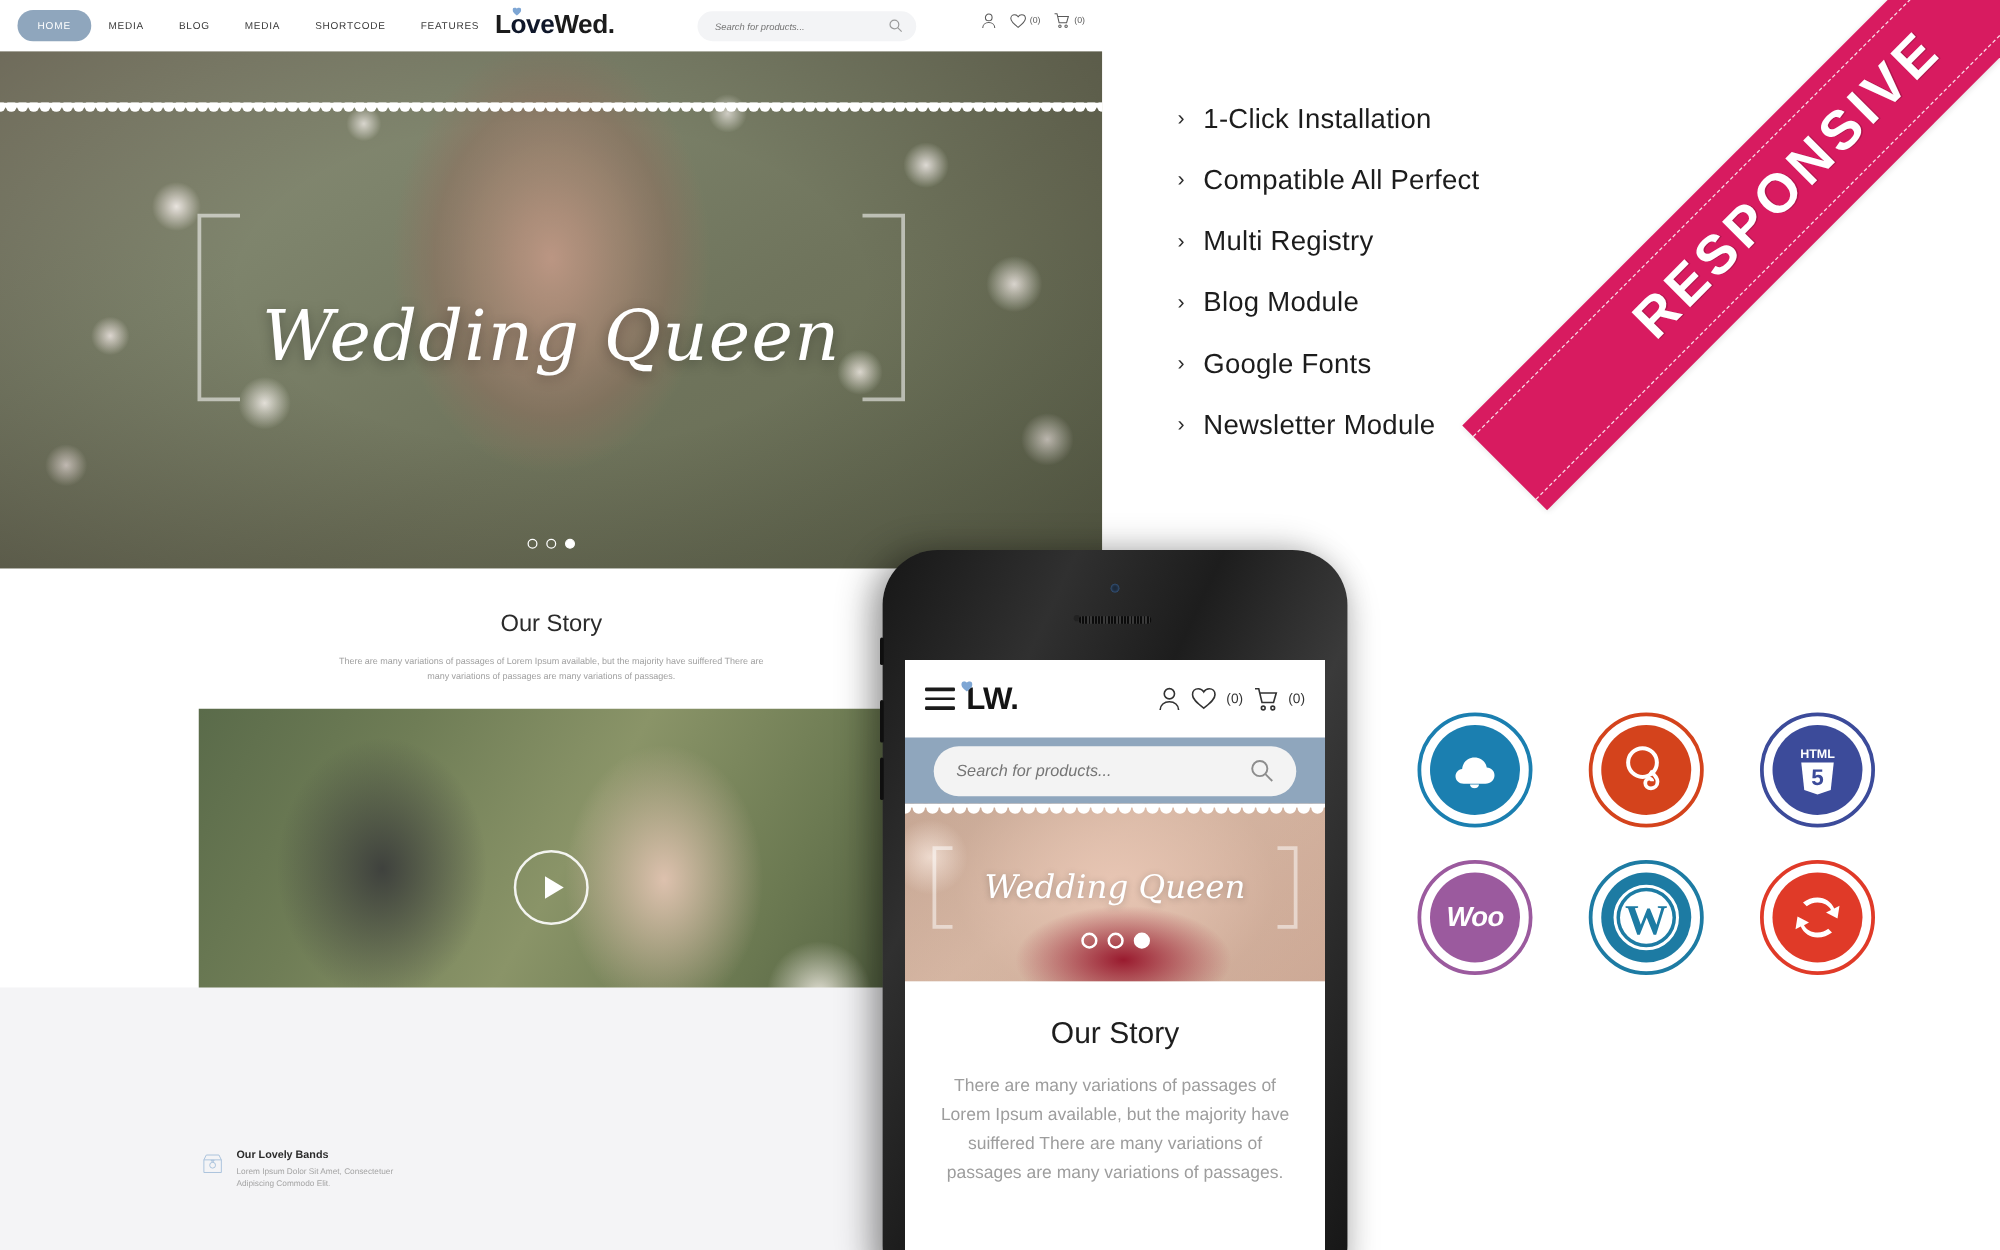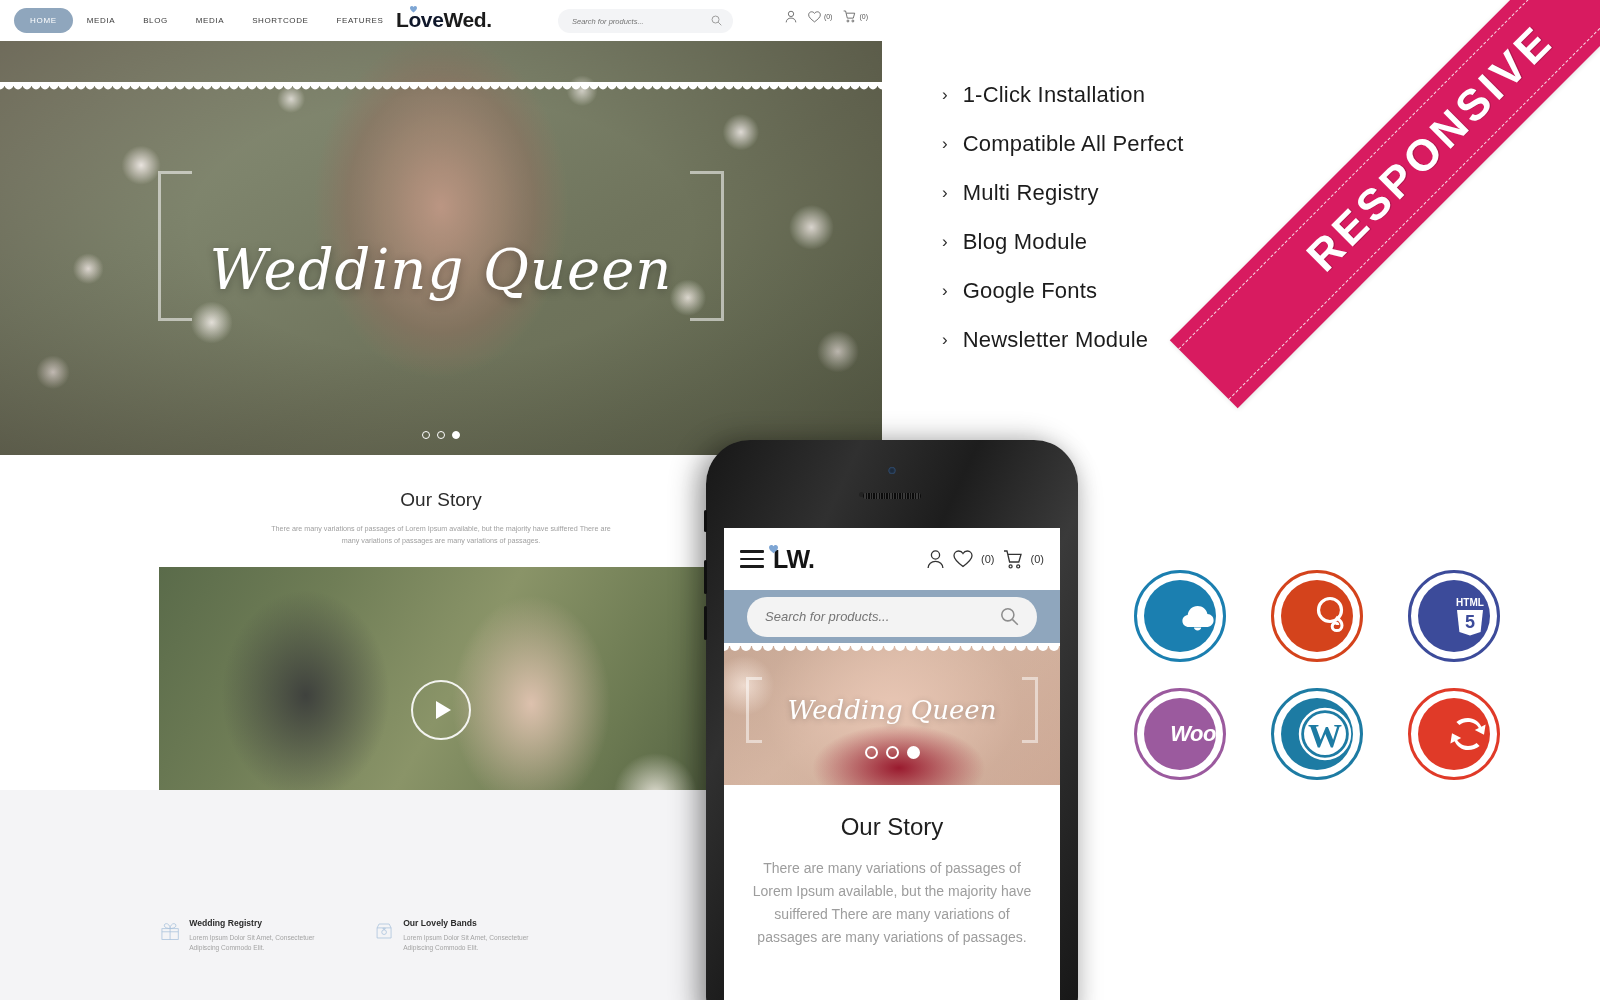--- a/index.html
+++ b/index.html
@@ -153,21 +153,21 @@
   .ribbon::after { bottom: 12px; }
   .ribbon span {
     color: #fff; font-size: 44px; font-weight: bold; letter-spacing: 4px;
     text-shadow: 1px 1px 0 rgba(0,0,0,.18);
   }
 
   
   .badges { position: absolute; left: 252px; top: 570px; width: 400px; display: grid; grid-template-columns: repeat(3, 137px); grid-template-rows: 118px 118px; }
   .badge { width: 92px; height: 92px; border-radius: 50%; position: relative; display: flex; align-items: center; justify-content: center; }
   .badge .ring { position: absolute; inset: 0; border-radius: 50%; border: 3px solid currentColor; }
-  .badge .core { width: 72px; height: 72px; border-radius: 50%; background: currentColor; display: flex; align-items: center; justify-content: flex-end; }
+  .badge .core { width: 72px; height: 72px; border-radius: 50%; background: currentColor; display: flex; align-items: center; justify-content: center; }
 
   
   #phone {
     position: absolute; left: 706px; top: 440px; width: 372px; height: 600px;
     border-radius: 44px;
     background: linear-gradient(115deg, #171717 0%, #303030 24%, #1d1d1d 42%, #3a3a3a 62%, #141414 100%);
     box-shadow: -10px 0 28px rgba(0,0,0,.30), 0 10px 26px rgba(0,0,0,.22);
     padding: 88px 18px 0 18px;
   }
   #phone .cam { position: absolute; left: 50%; top: 27px; transform: translateX(-50%); width: 7px; height: 7px; border-radius: 50%; background: #1d2a3a; box-shadow: 0 0 2px #4b7ab5 inset; }
@@ -397,33 +397,20 @@
         <div class="play-btn">
           <div class="play-tri"></div>
         </div>
       </div>
     </div>
 
     <div class="dk-feat">
       <div class="feat-row">
         <div class="feat-item">
           <svg width="26" height="26" viewBox="0 0 26 26" fill="none" stroke="#a9c2dc" stroke-width="1">
-              <rect x="2.5" y="10" width="21" height="14"></rect>
-              <line x1="2.5" y1="14" x2="23.5" y2="14"></line>
-              <line x1="13" y1="10" x2="13" y2="24"></line>
-              <path d="M13 10C13 6 10.5 3.5 8 3.5S4.5 6.5 6.5 8 13 10 13 10z"></path>
-              <path d="M13 10c0-4 2.5-6.5 5-6.5S21.5 6.5 19.5 8 13 10 13 10z"></path>
-            </svg>
-          <div class="feat-txt">
-            <h4>Wedding Registry</h4>
-            <p>Lorem Ipsum Dolor Sit Amet, Consectetuer Adipiscing Commodo Elit.</p>
-          </div>
-        </div>
-        <div class="feat-item">
-          <svg width="26" height="26" viewBox="0 0 26 26" fill="none" stroke="#a9c2dc" stroke-width="1">
               <path d="M4 9h18v13H4z"></path>
               <path d="M4 9l2.5-5h13L22 9"></path>
               <circle cx="13" cy="14.5" r="3"></circle>
               <path d="M13 11.5l-1.6-2h3.2z"></path>
             </svg>
           <div class="feat-txt">
             <h4>Our Lovely Bands</h4>
             <p>Lorem Ipsum Dolor Sit Amet, Consectetuer Adipiscing Commodo Elit.</p>
           </div>
         </div>

